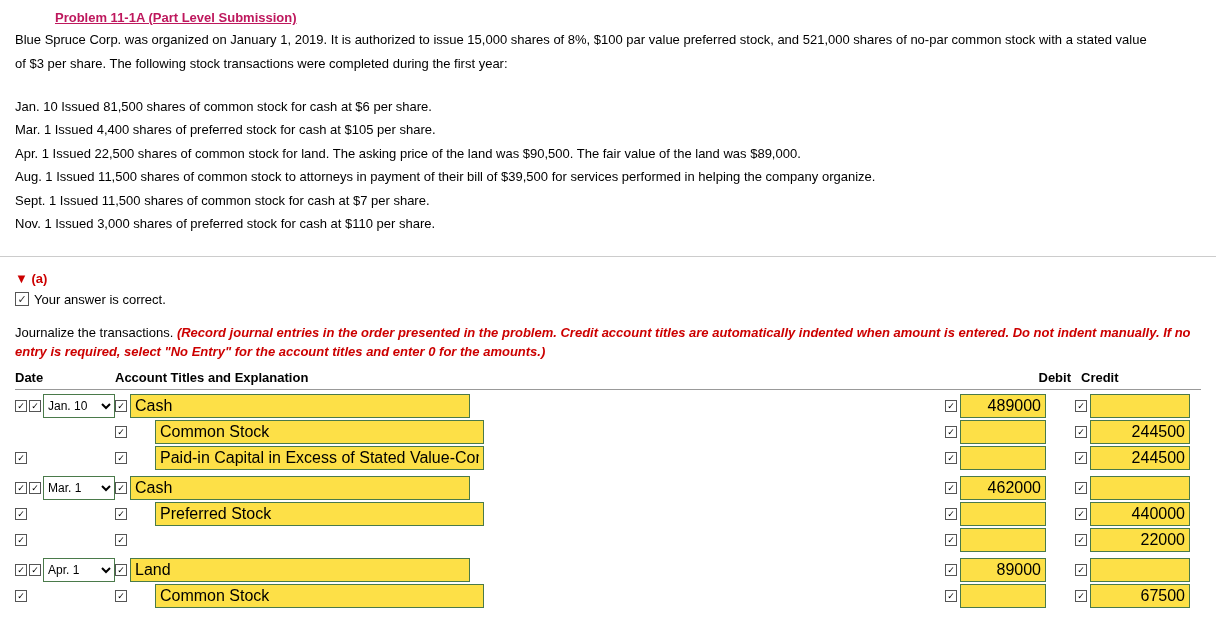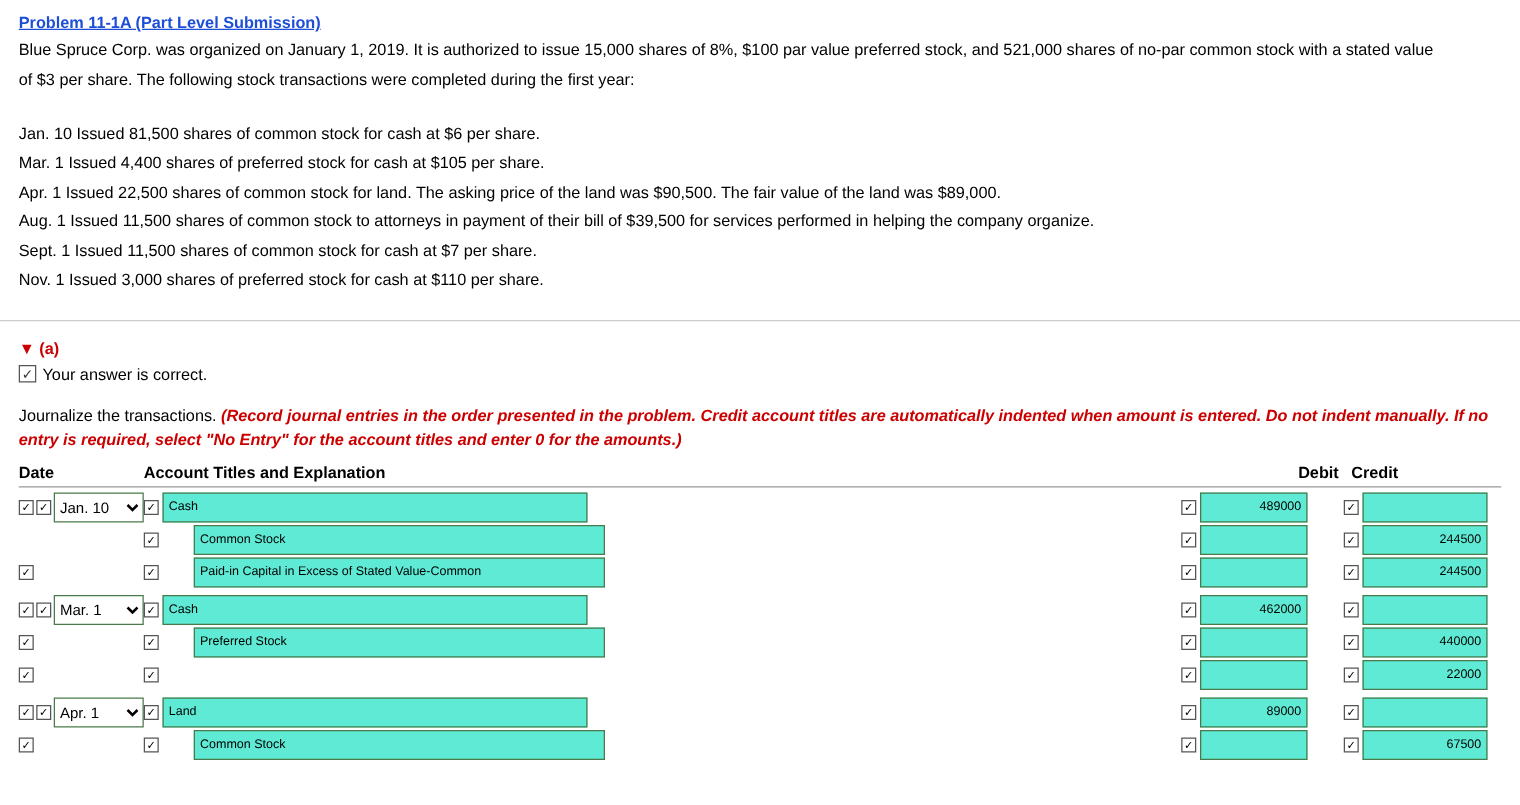--- a/index.html
+++ b/index.html
@@ -4,24 +4,25 @@
   <style>
     * { box-sizing: border-box; margin: 0; padding: 0; }
     body {
       font-family: Arial, sans-serif;
       font-size: 13px;
       background: #fff;
       color: #000;
       width: 1216px;
     }
     .problem-header {
-      color: #1d4ed8;
+      color: #be185d;
       font-weight: bold;
       padding: 10px 23px 5px 15px;
       text-decoration: underline;
+      margin-left: 40px;
     }
     .problem-text {
       padding: 0 15px 10px 15px;
       line-height: 1.5;
     }
     .problem-text p {
       margin-bottom: 4px;
     }
     .section-divider {
       border: none;
@@ -117,22 +118,22 @@
       display: inline-flex;
       align-items: center;
       justify-content: center;
       font-size: 9px;
       flex-shrink: 0;
     }
     .input-field {
       border: 1px solid #4a7a4a;
       height: 24px;
       padding: 2px 4px;
-      font-size: 10px;
-      background: #5eead4;
+      font-size: 16px;
+      background: #fde047;
     }
     .date-select {
       width: 75px;
       height: 24px;
       border: 1px solid #4a7a4a;
       font-size: 12px;
       background: #fff;
     }
     .account-input {
       width: 340px;

